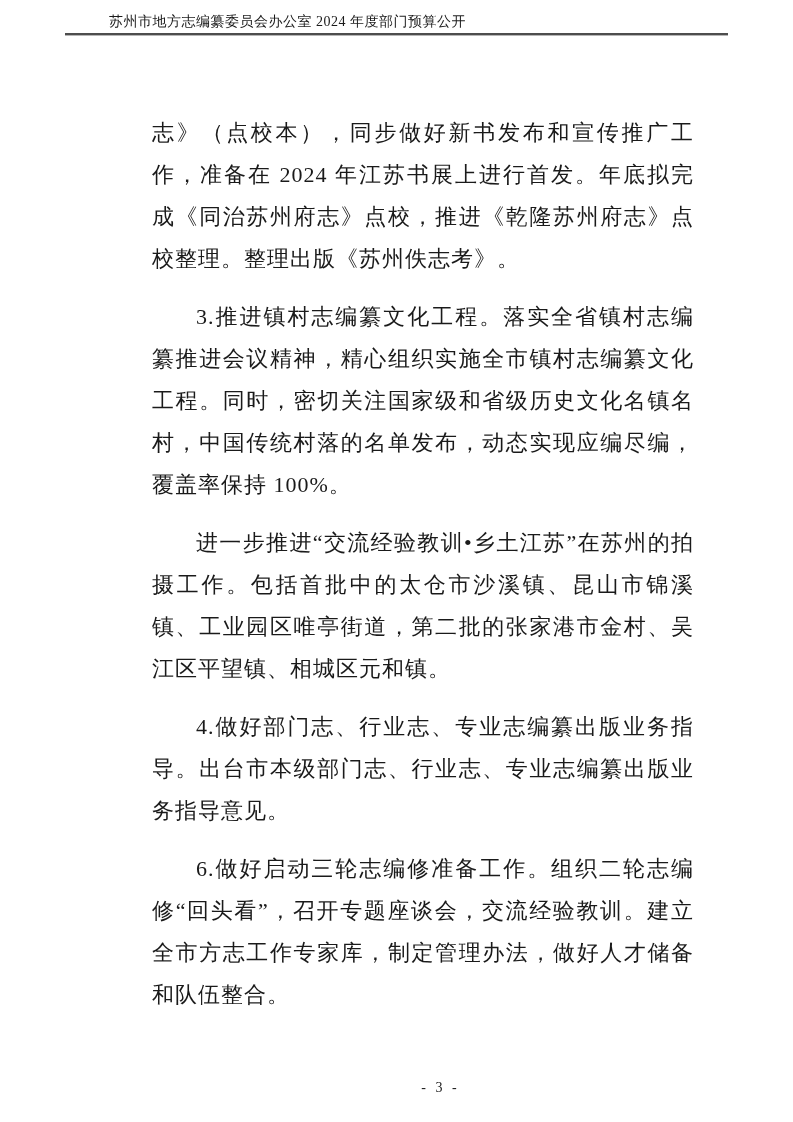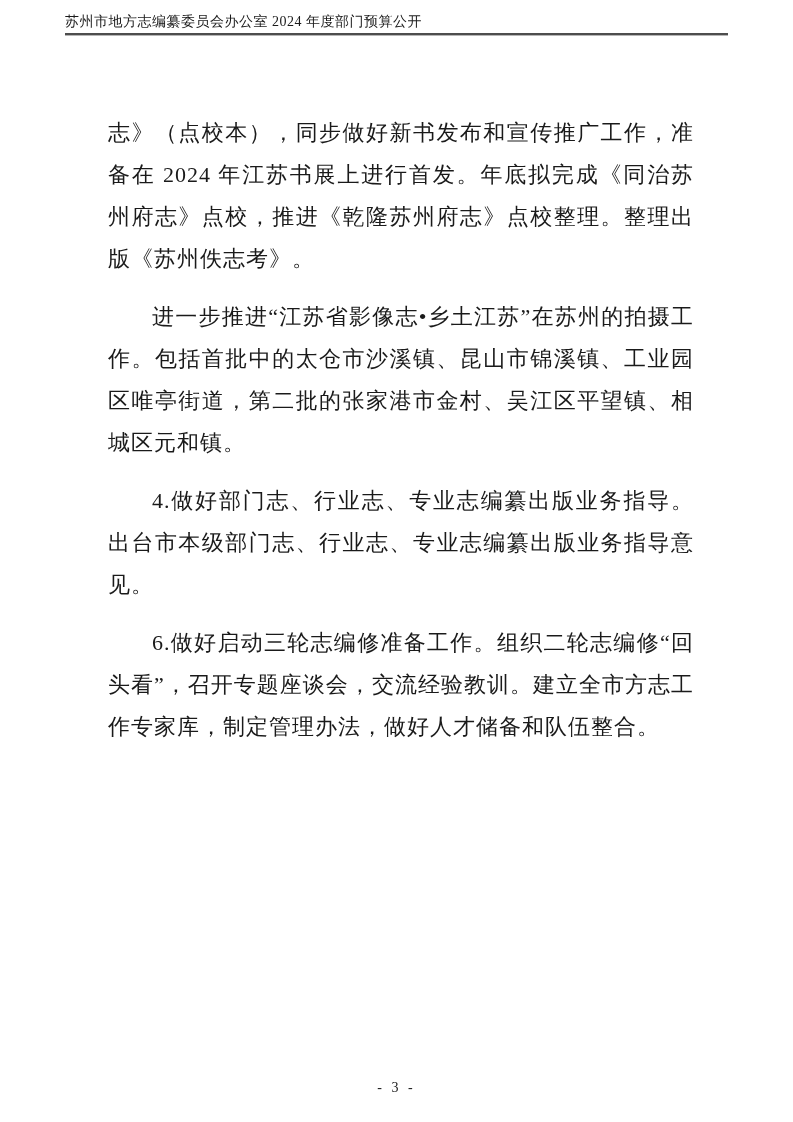--- a/index.html
+++ b/index.html
@@ -1,20 +1,20 @@
 <!DOCTYPE html>
 <html style="--text: #1a1a1a; --rule: #4d4d4d; --bg: #ffffff;"><head>
 <meta charset="utf-8">
 <style>
   :root{
     --text:#1a1a1a;
     --rule:#4d4d4d;
     --bg:#ffffff;
   }
-  *{box-sizing:border-box;}
+  *{box-sizing:border-box;padding-left:44px;}
   html,body{margin:0;padding:0;}
   body{
     width:793px;height:1122px;
     background:var(--bg);
     font-family:"Liberation Serif","DejaVu Serif",serif;
     color:var(--text);
     overflow:hidden;
   }
   .page{
     position:relative;
@@ -68,21 +68,22 @@
 <body>
 
 <div class="page">
 
   <div class="header-title">苏州市地方志编纂委员会办公室 2024 年度部门预算公开</div>
 
   <div class="header-rule"></div>
 
   <div class="doc-body">
     <p class="para">志》（点校本），同步做好新书发布和宣传推广工作，准备在 2024 年江苏书展上进行首发。年底拟完成《同治苏州府志》点校，推进《乾隆苏州府志》点校整理。整理出版《苏州佚志考》。</p>
-    <p class="para indent">进一步推进“江苏省影像志•乡土江苏”在苏州的拍摄工作。包括首批中的太仓市沙溪镇、昆山市锦溪镇、工业园区唯亭街道，第二批的张家港市金村、吴江区平望镇、相城区元和镇。</p>
+    <p class="para indent">3.推进镇村志编纂文化工程。落实全省镇村志编纂推进会议精神，精心组织实施全市镇村志编纂文化工程。同时，密切关注国家级和省级历史文化名镇名村，中国传统村落的名单发布，动态实现应编尽编，覆盖率保持 100%。</p>
+    <p class="para indent">进一步推进“交流经验教训•乡土江苏”在苏州的拍摄工作。包括首批中的太仓市沙溪镇、昆山市锦溪镇、工业园区唯亭街道，第二批的张家港市金村、吴江区平望镇、相城区元和镇。</p>
     <p class="para indent">4.做好部门志、行业志、专业志编纂出版业务指导。出台市本级部门志、行业志、专业志编纂出版业务指导意见。</p>
     <p class="para indent">6.做好启动三轮志编修准备工作。组织二轮志编修“回头看”，召开专题座谈会，交流经验教训。建立全市方志工作专家库，制定管理办法，做好人才储备和队伍整合。</p>
   </div>
 
   <div class="footer">
     <span>- 3 -</span>
   </div>
 
 </div>
 

